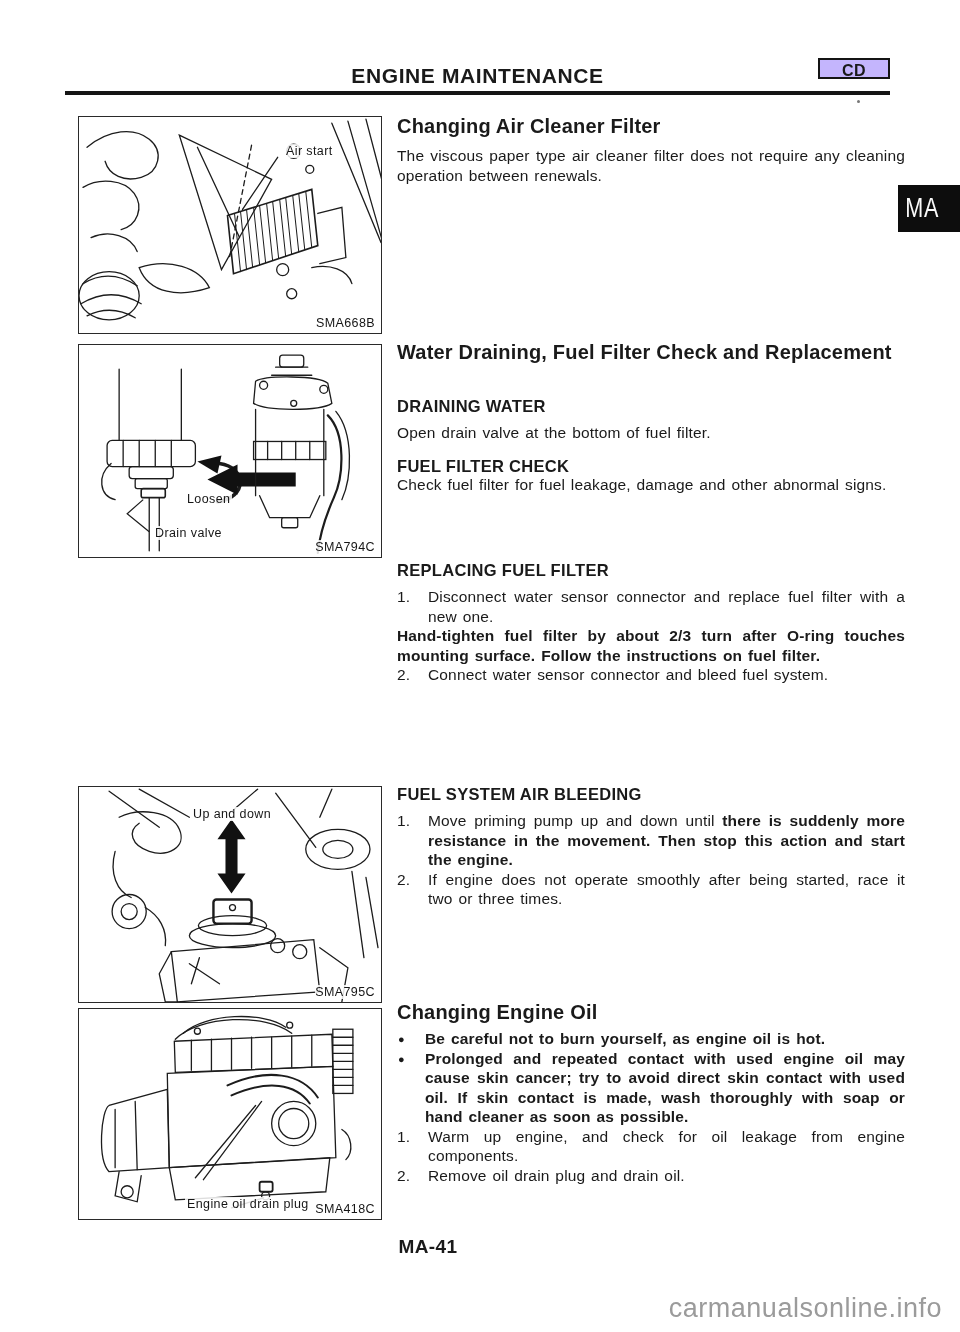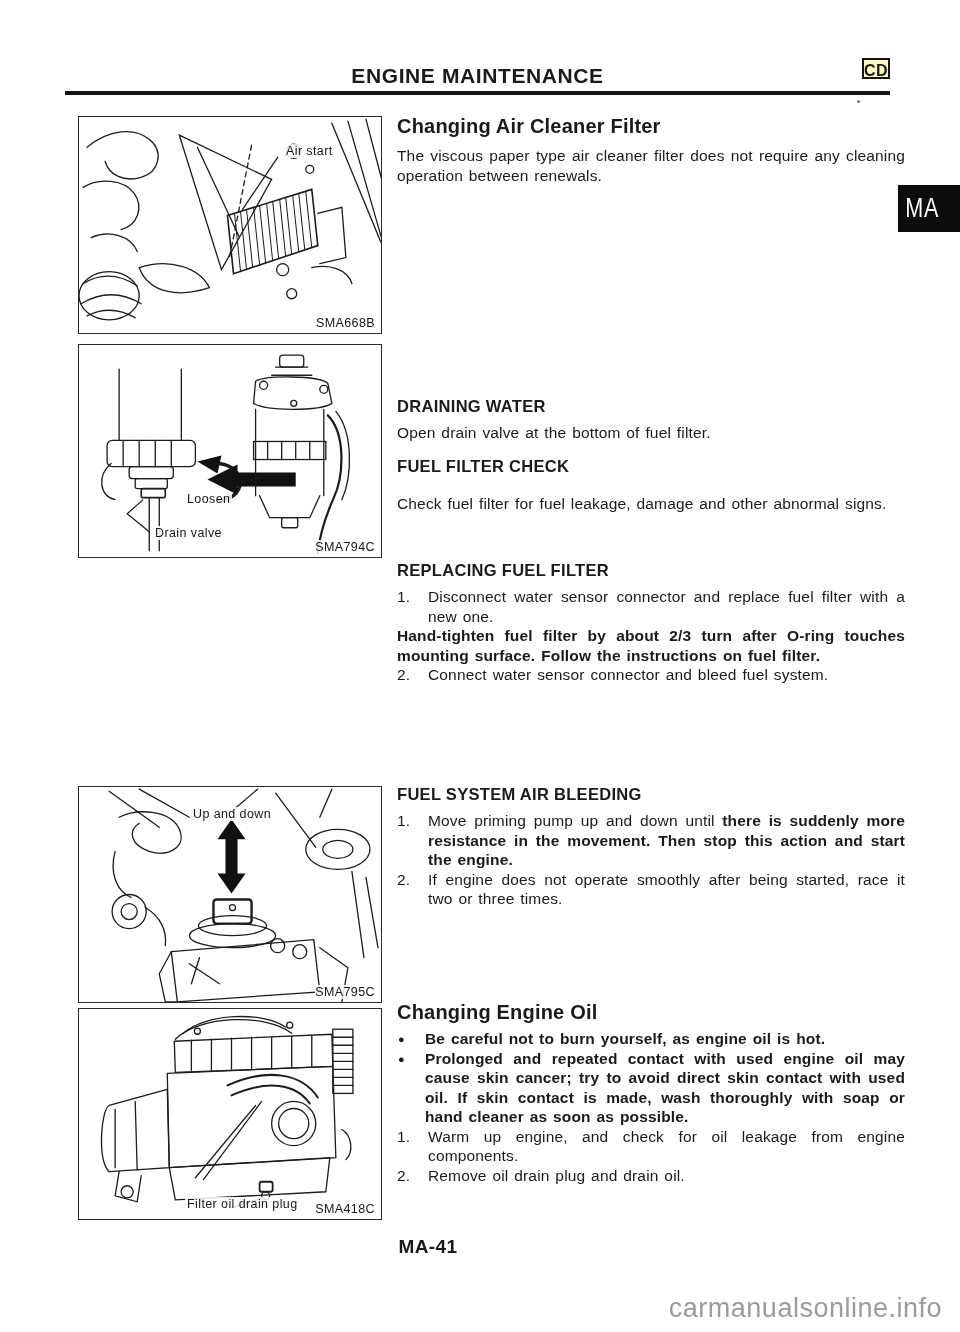--- a/index.html
+++ b/index.html
@@ -10,22 +10,22 @@
     font-family:"Liberation Sans","DejaVu Sans",sans-serif;
     color:#1a1a1a;
   }
   
   .doc-title {
     position:absolute; left:65px; width:825px; top:64px;
     text-align:center; font-size:21px; font-weight:bold; letter-spacing:.6px;
   }
   .cd-badge {
     position:absolute; right:70px; top:58px;
-    border:2.5px solid #141414; padding:0 0; height:21px; line-height:21px;
-    font-size:16px; font-weight:bold; letter-spacing:.5px; background:#fef9c3;
+    border:2.5px solid #141414; padding:0 22px; height:21px; line-height:21px;
+    font-size:16px; font-weight:bold; letter-spacing:.5px; background:#c4b5fd;
   }
   .header-rule {
     position:absolute; left:65px; width:825px; top:91px; height:4px; background:#151515;
   }
   .artifact-dot { position:absolute; left:857px; top:100px; width:3px; height:3px; background:#777; border-radius:50%; }
   .ma-tab {
     position:absolute; left:898px; top:185px; width:62px; height:47px;
     background:#0d0d0d; color:#fafafa; overflow:hidden;
   }
   .ma-tab span {
@@ -200,33 +200,34 @@
       <path d="M176 96 L116 168"></path>
       <path d="M182 92 L124 170"></path>
       <path d="M90 158 L250 148 L246 182 L96 190 Z"></path>
       <path d="M40 162 L36 186 L58 192 L62 166"></path>
       <circle cx="48" cy="182" r="6"></circle>
       <rect x="180" y="172" width="13" height="10" rx="2" stroke-width="1.8"></rect>
       <circle cx="186" cy="186" r="4"></circle>
       <path d="M184 188 L152 198"></path>
       <path d="M262 120 C272 126 274 142 266 150"></path>
     </svg>
-    <span class="fig-label" style="left:106px;top:188px;">Filter oil drain plug</span>
+    <span class="fig-label" style="left:106px;top:188px;">Engine oil drain plug</span>
     <span class="fig-code">SMA418C</span>
   </div>
 
   <div class="tx h2" style="top:114px;">Changing Air Cleaner Filter</div>
   <div class="tx body just" style="top:146px;">The viscous paper type air cleaner filter does not require any cleaning operation between renewals.</div>
 
+  <div class="tx h2" style="top:340px;">Water Draining, Fuel Filter Check and Replacement</div>
 
   <div class="tx h3" style="top:397px;">DRAINING WATER</div>
   <div class="tx body" style="top:423px;">Open drain valve at the bottom of fuel filter.</div>
 
   <div class="tx h3" style="top:457px;">FUEL FILTER CHECK</div>
-  <div class="tx body just" style="top:494px;">Check fuel filter for fuel leakage, damage and other abnormal signs.</div>
+  <div class="tx body just" style="top:475px;">Check fuel filter for fuel leakage, damage and other abnormal signs.</div>
 
   <div class="tx h3" style="top:561px;">REPLACING FUEL FILTER</div>
   <div class="tx steps" style="top:587px;">
     <div class="step">
       <span class="num">1.</span>
       <span>Disconnect water sensor connector and replace fuel filter with a new one.</span>
     </div>
     <div class="bnote">Hand-tighten fuel filter by about 2/3 turn after O-ring touches mounting surface. Follow the instructions on fuel filter.</div>
     <div class="step">
       <span class="num">2.</span>

